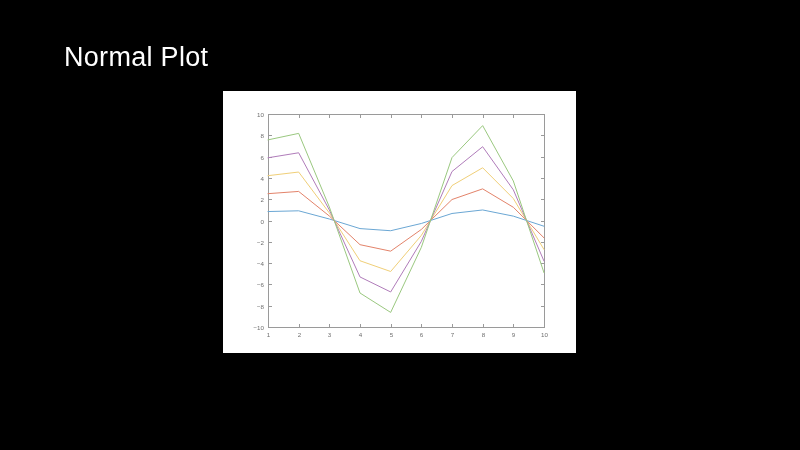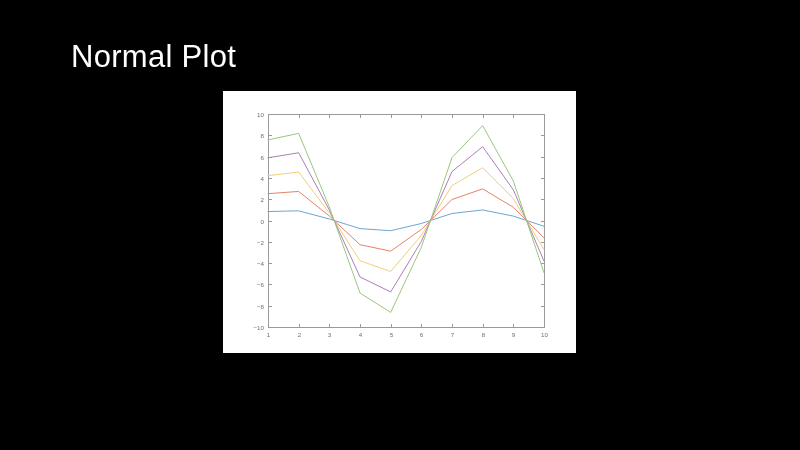--- a/index.html
+++ b/index.html
@@ -19,24 +19,24 @@
   #slide {
     position: absolute;
     left: 0; top: 0;
     width: 800px;
     height: 450px;
     background: #000000;
   }
 
   #slide-title {
     position: absolute;
-    left: 71px;
+    left: 64px;
     top: 38px;
     font-family: "Liberation Sans", sans-serif;
-    font-size: 31px;
+    font-size: 27px;
     font-weight: 300;
     letter-spacing: 0.3px;
     color: #ffffff;
     white-space: nowrap;
     line-height: 38px;
   }
 
   
   #figure {
     position: absolute;

